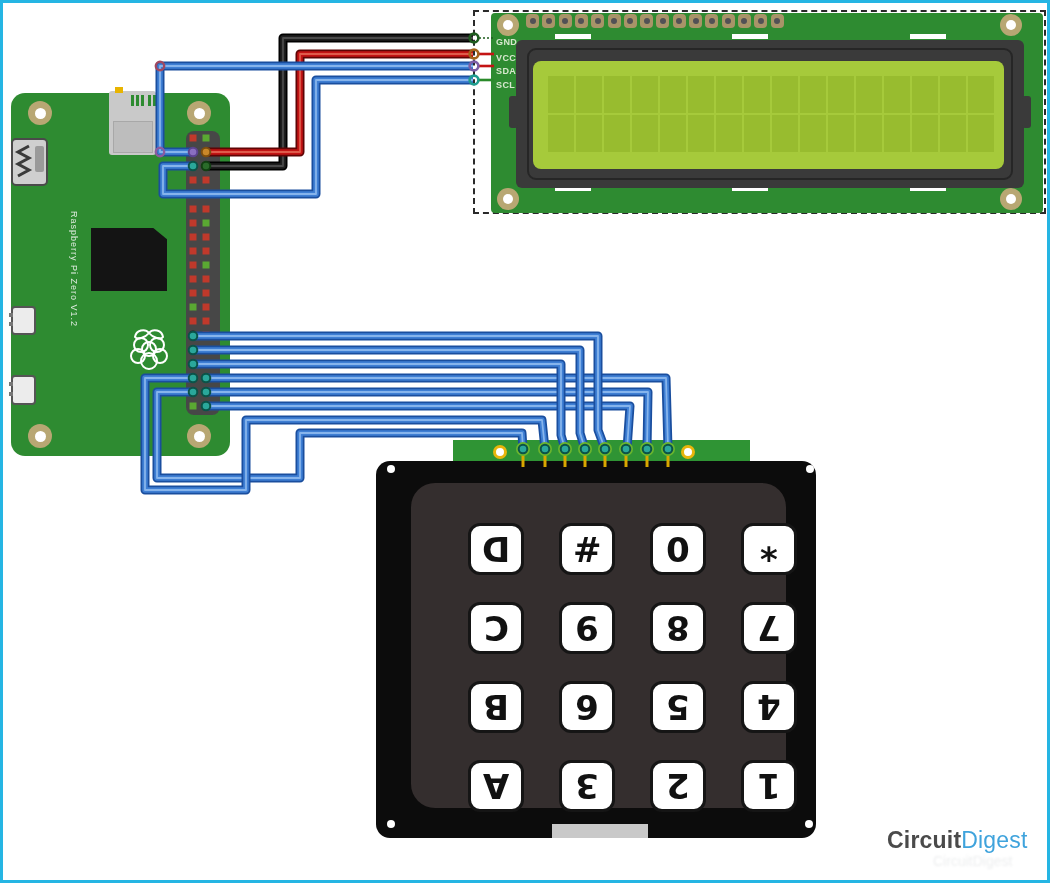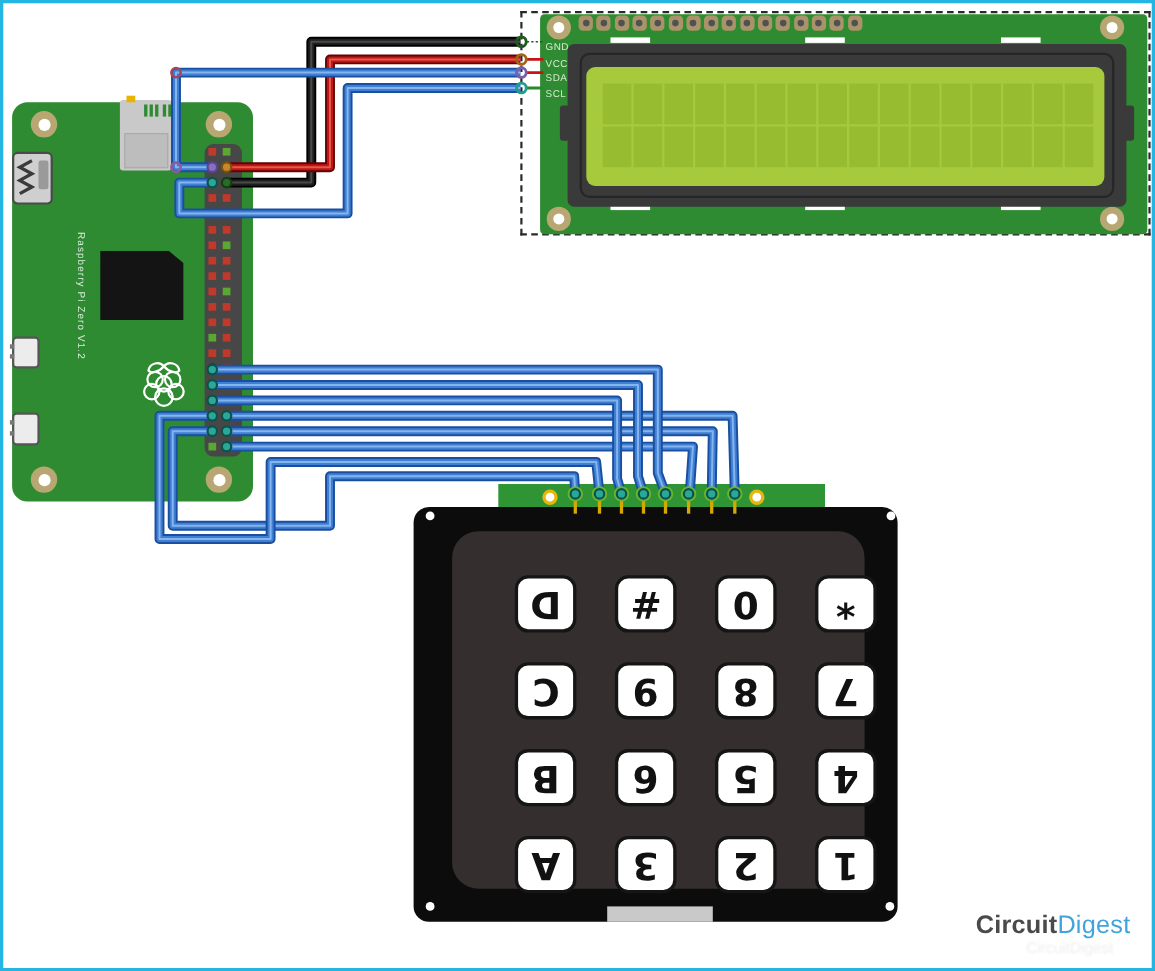--- a/index.html
+++ b/index.html
@@ -31,21 +31,21 @@
   .lcd-pcb{left:488px;top:10px;width:552px;height:200px;background:#2e8b31;border-radius:4px;}
   .pad{position:absolute;top:1px;width:13px;height:14px;background:#a89468;border-radius:4px;display:flex;align-items:center;justify-content:center;}
   .pad .ph{width:6px;height:6px;border-radius:50%;background:#515155;}
   .whitebar{position:absolute;height:5px;width:36px;background:#ffffff;}
   .bezel{left:25px;top:27px;width:508px;height:148px;background:#3a3a3a;border-radius:6px;}
   .bezel .groove{position:absolute;left:11px;top:8px;width:482px;height:128px;border:2px solid #262626;border-radius:9px;}
   .bezel .tab{position:absolute;width:9px;height:32px;background:#3a3a3a;border-radius:3px;top:56px;}
   .screen{position:absolute;left:17px;top:21px;width:471px;height:108px;background:#a6ca3b;border-radius:8px;}
   .chargrid{position:absolute;left:15px;top:15px;display:grid;grid-template-columns:repeat(16,26px);grid-auto-rows:37px;column-gap:2px;row-gap:2px;}
   .cell{background:#98bc2f;}
-  .lcd-pin-label{position:absolute;color:#d8e8cf;font-size:9px;font-weight:normal;letter-spacing:.4px;line-height:9px;}
+  .lcd-pin-label{position:absolute;color:#d8e8cf;font-size:9px;font-weight:bold;letter-spacing:.4px;line-height:9px;}
   
   .kp-strip{left:450px;top:437px;width:297px;height:24px;background:#2f9434;}
   .kp-hole{position:absolute;top:50%;width:8px;height:8px;border:3px solid #e7b50c;background:#fff;border-radius:50%;transform:translate(-50%,-50%);}
   .kp-body{left:373px;top:458px;width:440px;height:377px;background:#0c0c0c;border-radius:14px;}
   .screw{position:absolute;width:8px;height:8px;background:#fff;border-radius:50%;transform:translate(-50%,-50%);}
   .kp-panel{position:absolute;left:35px;top:22px;width:375px;height:325px;background:#342e2e;border-radius:24px;}
   .kp-keys{position:absolute;left:57px;top:40px;display:grid;grid-template-columns:repeat(4,56px);grid-auto-rows:52px;column-gap:35px;row-gap:27px;}
   .key{background:#ffffff;border:3px solid #151515;border-radius:12px;display:flex;align-items:center;justify-content:center;box-sizing:border-box;}
   .key span{font-family:"DejaVu Sans",sans-serif;font-size:34px;font-weight:bold;color:#111;transform:rotate(180deg);line-height:1;}
   .kp-tab{position:absolute;left:176px;top:363px;width:96px;height:14px;background:#c9c9c9;}

